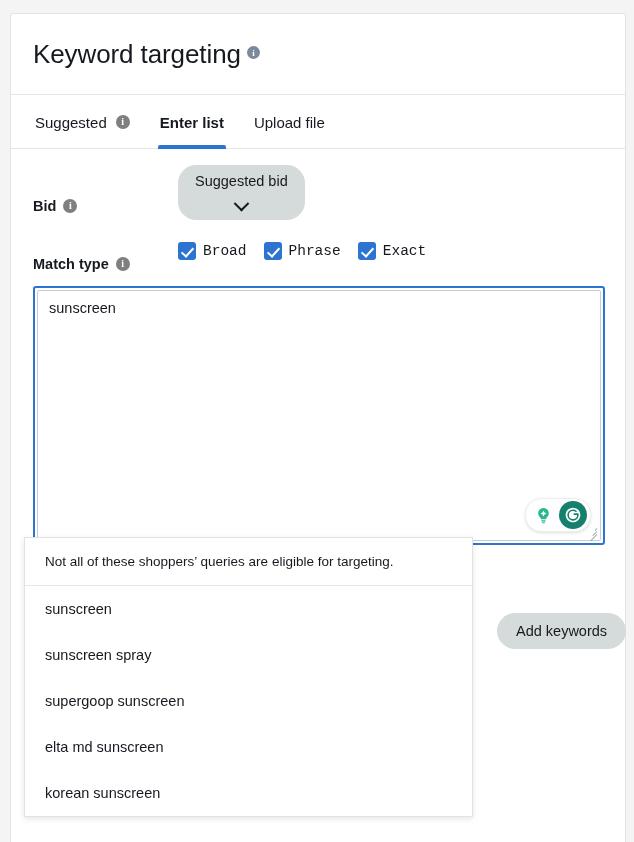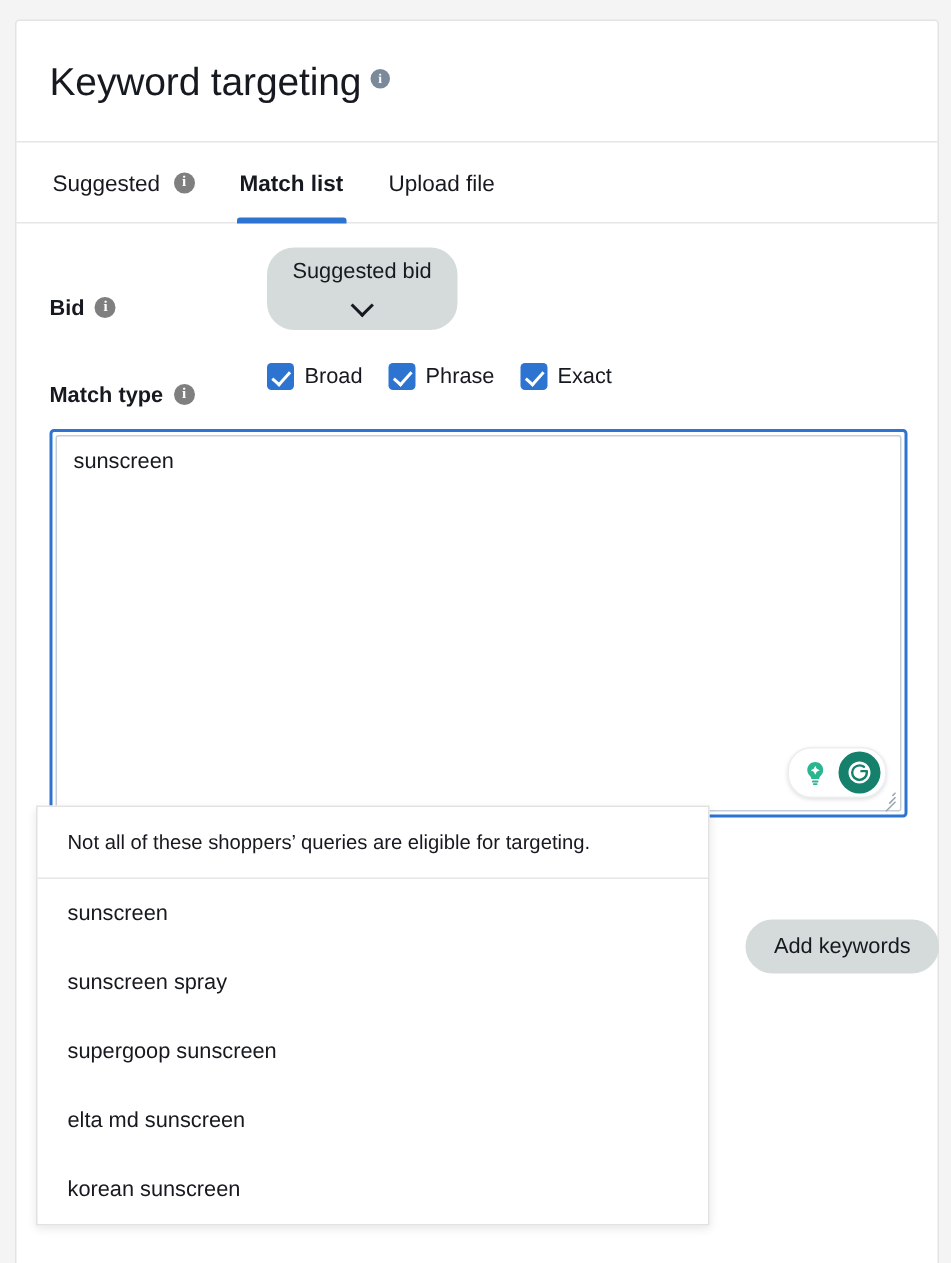--- a/index.html
+++ b/index.html
@@ -135,21 +135,21 @@
     flex-direction: column;
   }
   .chev {
     width: 11px; height: 11px;
     border-right: 2px solid #16191f;
     border-bottom: 2px solid #16191f;
     transform: rotate(45deg) translate(-2px,-2px);
     display: inline-block;
   }
 
-  .checks { display: flex; align-items: center; gap: 17px; }
+  .checks { display: flex; align-items: center; gap: 17px; font-family: Liberation Mono, monospace; }
   .check-item { display: flex; align-items: center; gap: 7px; cursor: pointer; }
   .cbox {
     width: 18px; height: 18px;
     border-radius: 3px;
     background: #2d74d1;
     position: relative;
     flex: 0 0 18px;
   }
   .cbox::after {
     content: "";
@@ -277,21 +277,21 @@
         <span>Keyword targeting</span><span class="info-icon"></span>
       </div>
     </div>
 
     <div class="tabs">
       <div class="tab">
         <span class="tab-label">Suggested</span>
         <span class="info-icon gray" style="margin-left:9px;"></span>
       </div>
       <div class="tab active">
-        <span class="tab-label">Match list</span>
+        <span class="tab-label">Enter list</span>
       </div>
       <div class="tab">
         <span class="tab-label">Upload file</span>
       </div>
     </div>
 
     <div class="form-area">
 
       <div class="form-row">
         <div class="row-label">

